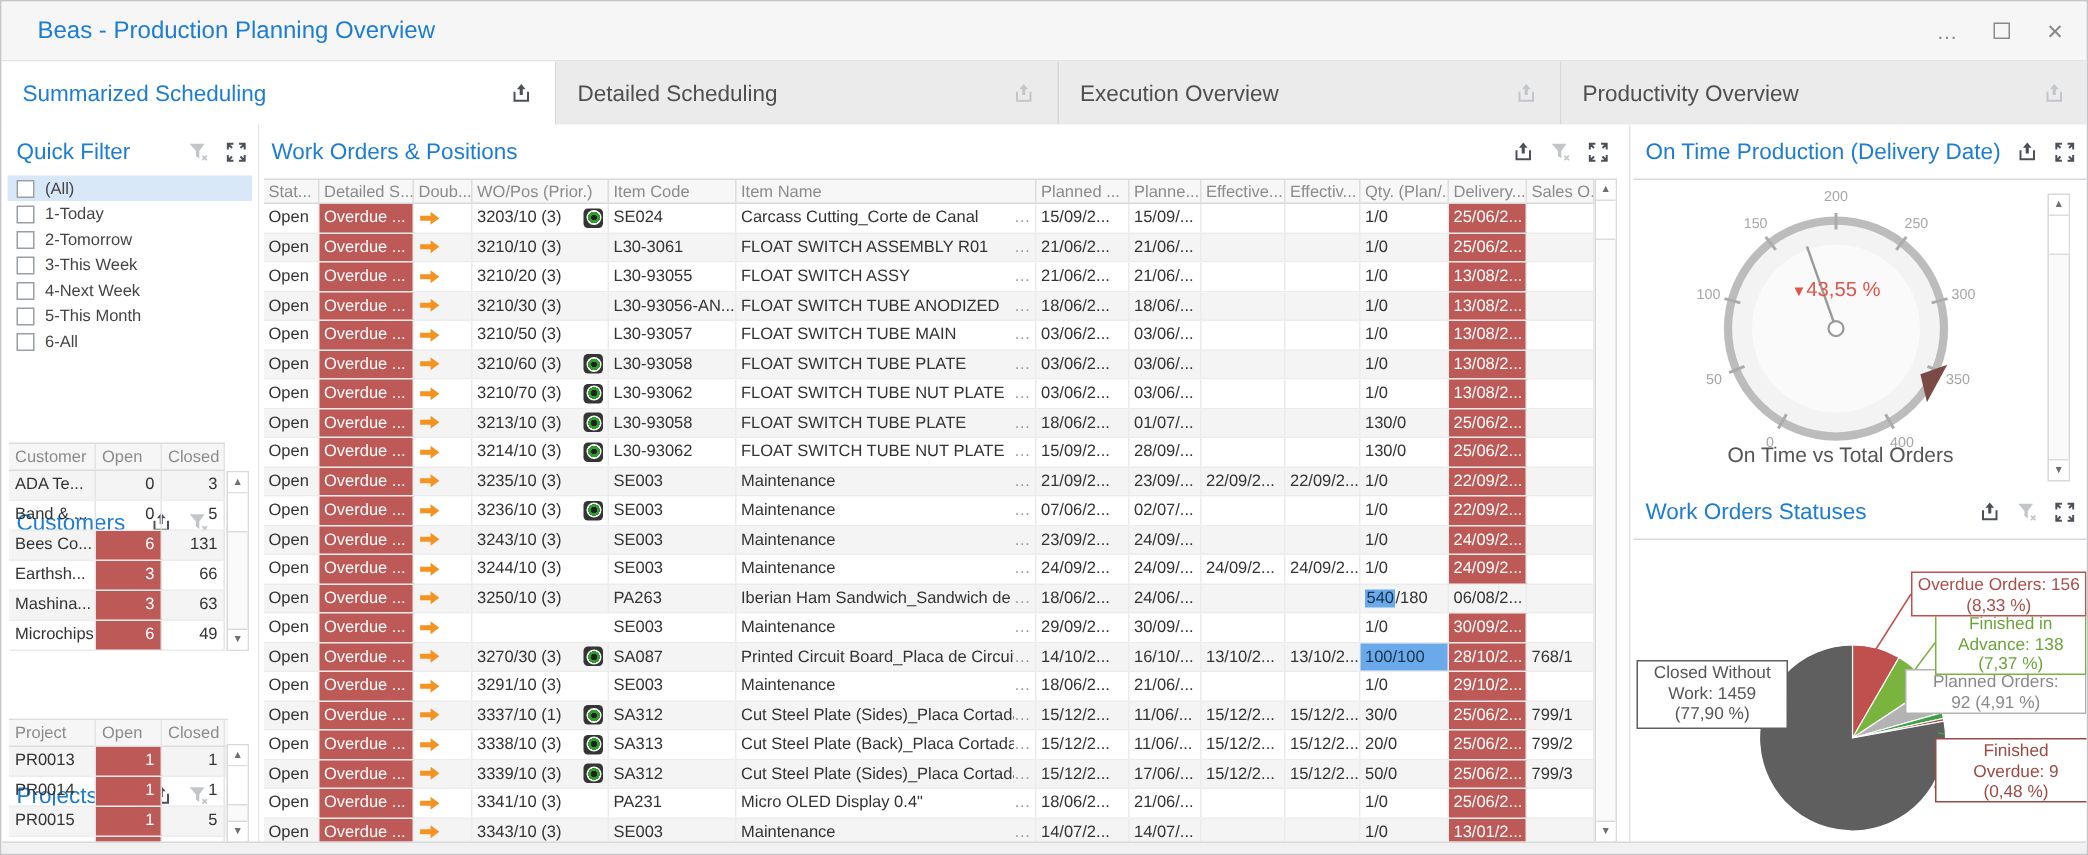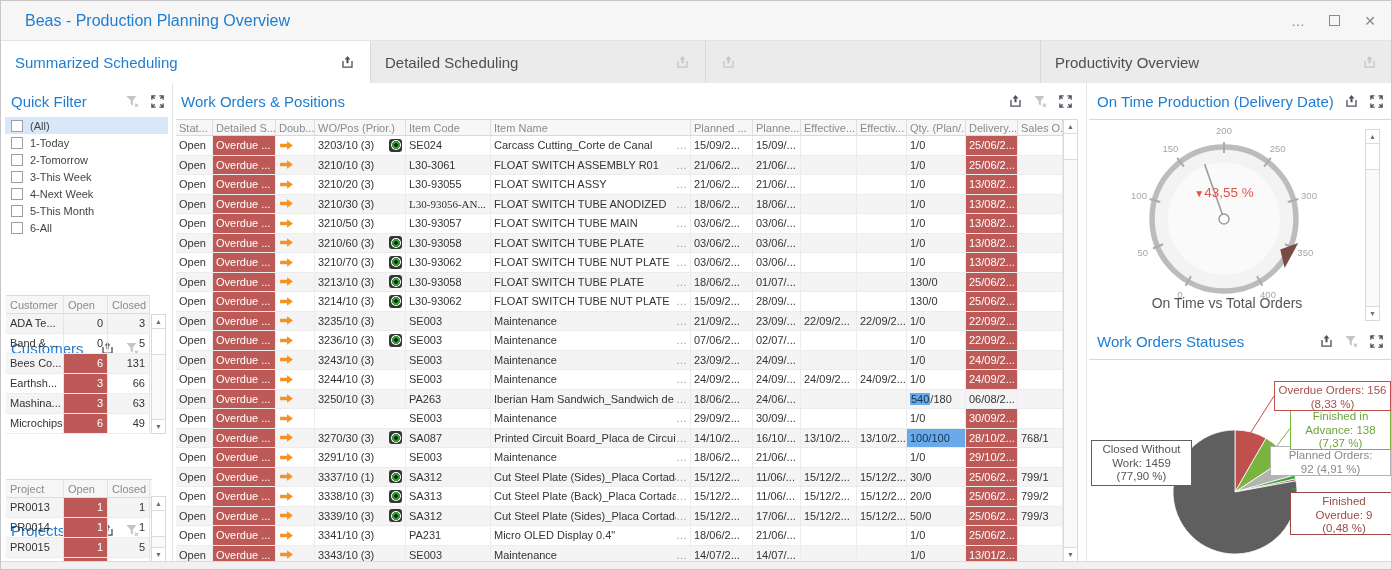--- a/index.html
+++ b/index.html
@@ -96,20 +96,21 @@
     <div class="tab" style="left: 370px; width: 335px;">
       <span class="tab-label">Detailed Scheduling</span>
       <span class="hicon dim">
         <svg viewBox="0 0 16 16">
           <path d="M3.2 6.5v6.4h9.6V6.5" fill="none" stroke="currentColor" stroke-width="1.4"></path>
           <path d="M8 1.1l3.1 3.7H9.1v4.1H6.9V4.8H4.9z" fill="currentColor"></path>
         </svg>
       </span>
     </div>
     <div class="tab" style="left: 705px; width: 335px;">
+      <span class="tab-label">Execution Overview</span>
       <span class="hicon dim">
         <svg viewBox="0 0 16 16">
           <path d="M3.2 6.5v6.4h9.6V6.5" fill="none" stroke="currentColor" stroke-width="1.4"></path>
           <path d="M8 1.1l3.1 3.7H9.1v4.1H6.9V4.8H4.9z" fill="currentColor"></path>
         </svg>
       </span>
     </div>
     <div class="tab" style="left: 1040px; width: 352px;">
       <span class="tab-label">Productivity Overview</span>
       <span class="hicon dim">
@@ -406,21 +407,21 @@
           <div class="wo-cell" style="width: 37px;">Open</div>
           <div class="wo-cell cell-red" style="width: 63px;">Overdue ...</div>
           <div class="wo-cell" style="width: 39px;">
             <span class="arrow-ic">
               <svg viewBox="0 0 16 12" width="15" height="11">
                 <path d="M1 4.2h7.6V1.3L15 6 8.6 10.7V7.8H1z" fill="#f49222"></path>
               </svg>
             </span>
           </div>
           <div class="wo-cell" style="width: 91px;">3210/30 (3)</div>
-          <div class="wo-cell" style="width: 85px; font-family: Liberation Serif, serif;">L30-93056-AN...</div>
+          <div class="wo-cell" style="width: 85px;">L30-93056-AN...</div>
           <div class="wo-cell" style="width: 200px;">
             <span class="iname">FLOAT SWITCH TUBE ANODIZED</span>
             <span class="tdots">…</span>
           </div>
           <div class="wo-cell" style="width: 62px;">18/06/2...</div>
           <div class="wo-cell" style="width: 48px;">18/06/...</div>
           <div class="wo-cell" style="width: 56px;"></div>
           <div class="wo-cell" style="width: 50px;"></div>
           <div class="wo-cell" style="width: 59px;">1/0</div>
           <div class="wo-cell cell-red" style="width: 52px;">13/08/2...</div>

